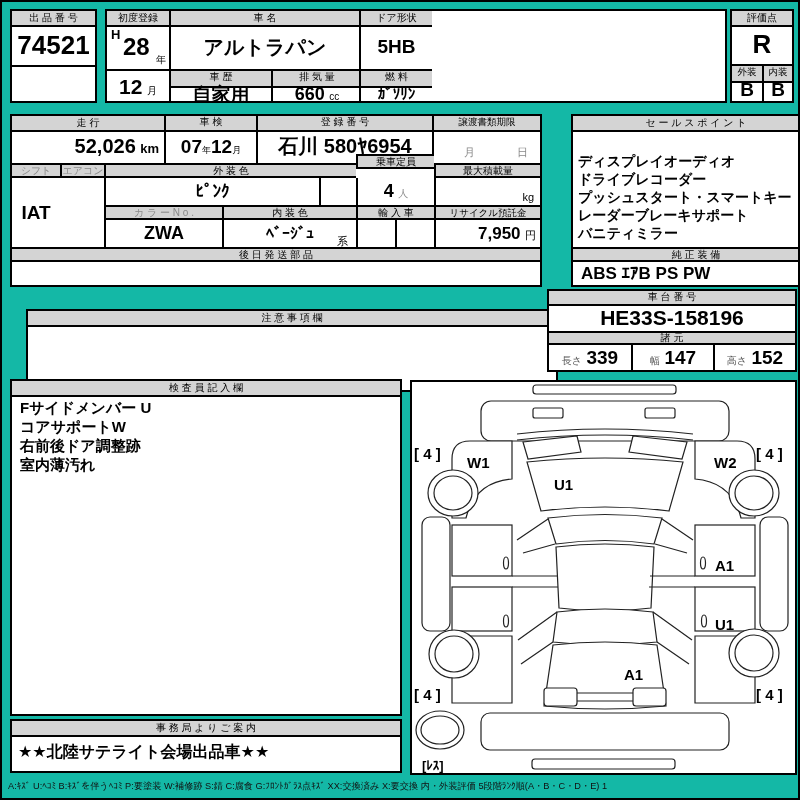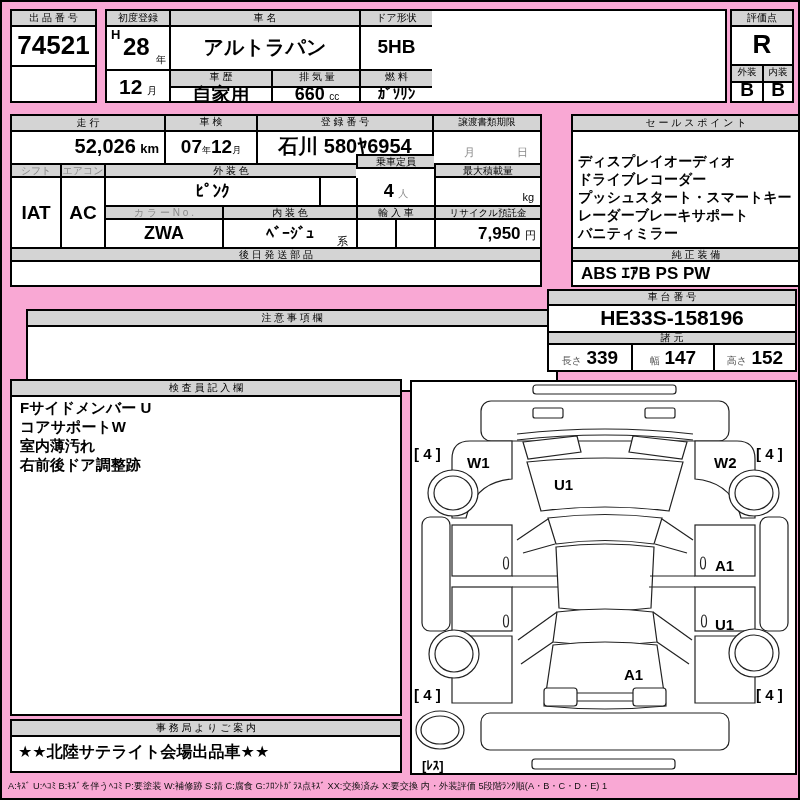--- a/index.html
+++ b/index.html
@@ -1,17 +1,17 @@
 <!DOCTYPE html>
 <html><head>
 <meta charset="utf-8">
 <style>
   html,body{margin:0;padding:0;background:#fff;}
   body{font-family:"Liberation Sans","DejaVu Sans",sans-serif;color:#000;}
-  .sheet{position:relative;width:800px;height:800px;background:#f9a8d4;border:2px solid #000;box-sizing:border-box;overflow:hidden;}
+  .sheet{position:relative;width:800px;height:800px;background:#14b8a6;border:2px solid #000;box-sizing:border-box;overflow:hidden;}
   .box{position:absolute;border:2px solid #000;background:#fff;box-sizing:border-box;}
   .c{position:absolute;box-sizing:border-box;white-space:nowrap;overflow:hidden;}
   .h{position:absolute;left:0;right:0;top:0;height:14px;line-height:13px;background:#d4d4d4;border-bottom:2px solid #000;text-align:center;font-size:10px;white-space:nowrap;overflow:hidden;}
   .sh{background:#d4d4d4;border-top:2px solid #000;border-bottom:2px solid #000;text-align:center;font-size:10px;line-height:11px;}
   .b{font-weight:bold;}
   .ctr{text-align:center;}
   .bl{border-left:2px solid #000;}
   .bt{border-top:2px solid #000;}
   .mut{color:#8a8a8a;}
   .sm{font-size:10px;}
@@ -98,21 +98,20 @@
       <span class="mut" style="position:absolute;right:12px;bottom:3px;font-size:11px;">日</span>
     </div>
 
     <div class="c sh mut" style="left:0;top:47px;width:48px;height:15px;">シフト</div>
     <div class="c sh bl mut" style="left:48px;top:47px;width:44px;height:15px;">エアコン</div>
     <div class="c sh bl" style="left:92px;top:47px;width:252px;height:15px;">外 装 色</div>
     <div class="c sh bl" style="left:344px;top:38px;width:78px;height:15px;">乗車定員</div>
     <div class="c sh bl" style="left:422px;top:47px;width:106px;height:15px;">最大積載量</div>
 
     <div class="c b ctr" style="left:0;top:62px;width:48px;height:69px;line-height:69px;font-size:19px;">IAT</div>
-    <div class="c b ctr bl" style="left:48px;top:62px;width:44px;height:69px;line-height:69px;font-size:19px;">AC</div>
 
     <div class="c b ctr bl" style="left:92px;top:62px;width:215px;height:27px;line-height:27px;font-size:17px;">ﾋﾟﾝｸ</div>
     <div class="c bl" style="left:307px;top:62px;width:37px;height:27px;"></div>
     <div class="c bl ctr" style="left:344px;top:62px;width:78px;height:27px;line-height:27px;">
       <span class="b" style="font-size:18px;">4</span>
       <span class="mut" style="font-size:10px;">人</span>
     </div>
     <div class="c bl" style="left:422px;top:62px;width:106px;height:27px;">
       <span style="position:absolute;right:6px;bottom:2px;font-size:11px;">kg</span>
     </div>
@@ -172,22 +171,22 @@
       <span class="sm" style="color:#555;">高さ</span>
       <span class="b" style="font-size:19px;">152</span>
     </div>
   </div>
 
   <div class="box" style="left:8px;top:377px;width:392px;height:337px;">
     <div class="h">検 査 員 記 入 欄</div>
     <div class="c b" style="left:0;right:0;top:14px;bottom:0;padding:3px 0 0 8px;font-size:15px;line-height:19px;white-space:normal;">
       <div>Fサイドメンバー U</div>
       <div>コアサポートW</div>
+      <div>右前後ドア調整跡</div>
       <div>室内薄汚れ</div>
-      <div>右前後ドア調整跡</div>
     </div>
   </div>
 
   <div class="box" style="left:408px;top:378px;width:387px;height:395px;">
     <svg width="383" height="391" viewBox="0 0 383 391">
       <g fill="#fff" stroke="#222" stroke-width="1.2">
 
         <rect x="121" y="3" width="143" height="9" rx="3"></rect>
         <rect x="69" y="19" width="248" height="40" rx="10"></rect>
         <rect x="121" y="26" width="30" height="10" rx="2"></rect>

